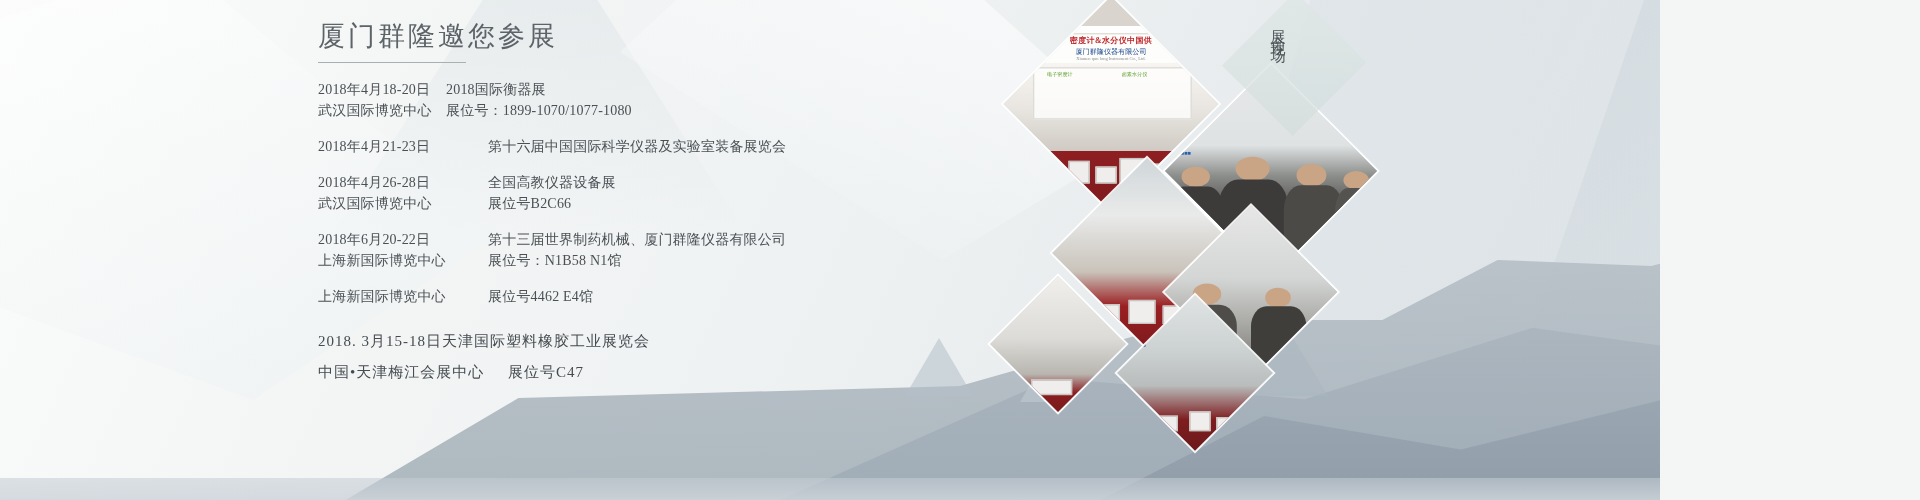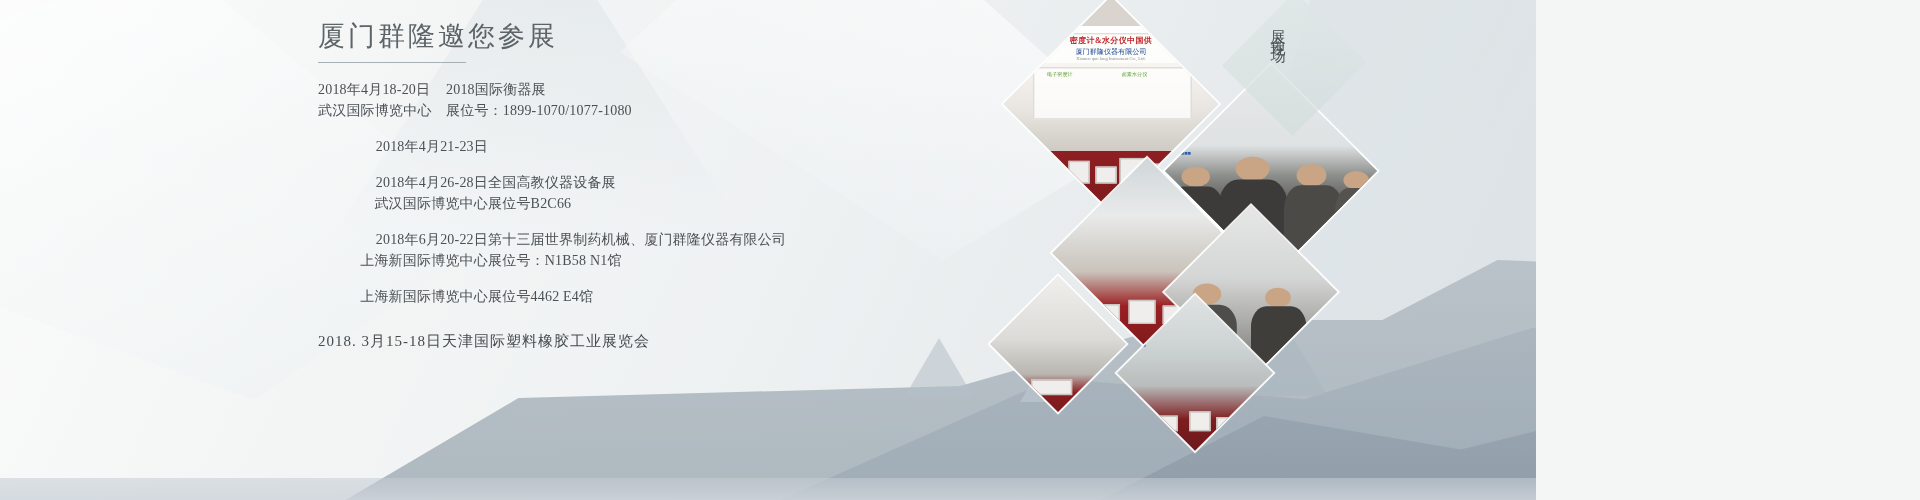--- a/index.html
+++ b/index.html
@@ -2,21 +2,21 @@
 <html><head>
 <meta charset="utf-8">
 <style>
   html,body{margin:0;padding:0;}
   body{
     width:1920px;height:500px;overflow:hidden;
     font-family:"Liberation Serif","DejaVu Serif",serif;
     background:#f4f6f6;
   }
   #banner{
-    position:relative;width:1536px;height:500px;overflow:hidden;
+    position:relative;width:1660px;height:500px;overflow:hidden;
     background:linear-gradient(115deg,#fbfcfb 0%,#f3f5f5 28%,#eef1f2 52%,#e6eaec 74%,#dfe4e7 100%);
   }
   
   .bgshape{position:absolute;pointer-events:none;}
   .tri-lt{
     left:-60px;top:-40px;width:560px;height:440px;
     background:linear-gradient(160deg,rgba(255,255,255,.85),rgba(232,238,240,.55));
     clip-path:polygon(0% 18%,42% 0%,100% 62%,56% 100%,0% 74%);
     opacity:.75;
   }
@@ -85,21 +85,21 @@
     width:148px;height:1px;background:#a8b0b4;margin:0 0 16px 0;
   }
   .entry{margin-bottom:15px;}
   .entry .ln{
     display:flex;align-items:baseline;white-space:nowrap;
     font-size:14px;line-height:21px;color:#4a5054;letter-spacing:.2px;
   }
   .entry .col-a{width:128px;flex:none;}
   .entry .col-b{flex:none;}
   .entry.single .ln .col-a{width:auto;margin-top:8px;}
-  .entry.wide .col-a{width:170px;text-align:right;}
+  .entry.wide .col-a{width:170px;}
   #entry-6 .ln{font-size:15px;line-height:23px;color:#454b4f;letter-spacing:1px;}
 
   
   #collage{position:absolute;left:1020px;top:-4px;width:360px;height:510px;z-index:7;}
   .dia{
     position:absolute;transform:rotate(45deg);overflow:hidden;
     box-shadow:0 0 0 2px rgba(255,255,255,.92);
     background:#cfd6da;
   }
   .dia > .inner{
@@ -199,20 +199,21 @@
       </div>
       <div class="ln">
         <span class="col-a">武汉国际博览中心</span>
         <span class="col-b">展位号：1899-1070/1077-1080</span>
       </div>
     </div>
 
     <div class="entry wide" id="entry-2">
       <div class="ln">
         <span class="col-a">2018年4月21-23日</span>
+        <span class="col-b">第十六届中国国际科学仪器及实验室装备展览会</span>
       </div>
     </div>
 
     <div class="entry wide" id="entry-3">
       <div class="ln">
         <span class="col-a">2018年4月26-28日</span>
         <span class="col-b">全国高教仪器设备展</span>
       </div>
       <div class="ln">
         <span class="col-a">武汉国际博览中心</span>
@@ -234,20 +235,24 @@
     <div class="entry wide" id="entry-5">
       <div class="ln">
         <span class="col-a">上海新国际博览中心</span>
         <span class="col-b">展位号4462 E4馆</span>
       </div>
     </div>
 
     <div class="entry single" id="entry-6">
       <div class="ln">
         <span class="col-a">2018. 3月15-18日天津国际塑料橡胶工业展览会</span>
+      </div>
+      <div class="ln">
+        <span class="col-a" style="width:190px">中国•天津梅江会展中心</span>
+        <span class="col-b">展位号C47</span>
       </div>
     </div>
 
   </div>
 
   <div id="collage">
 
     <div class="dia" id="dia-1">
       <div class="inner">
         <div class="booth-banner">

